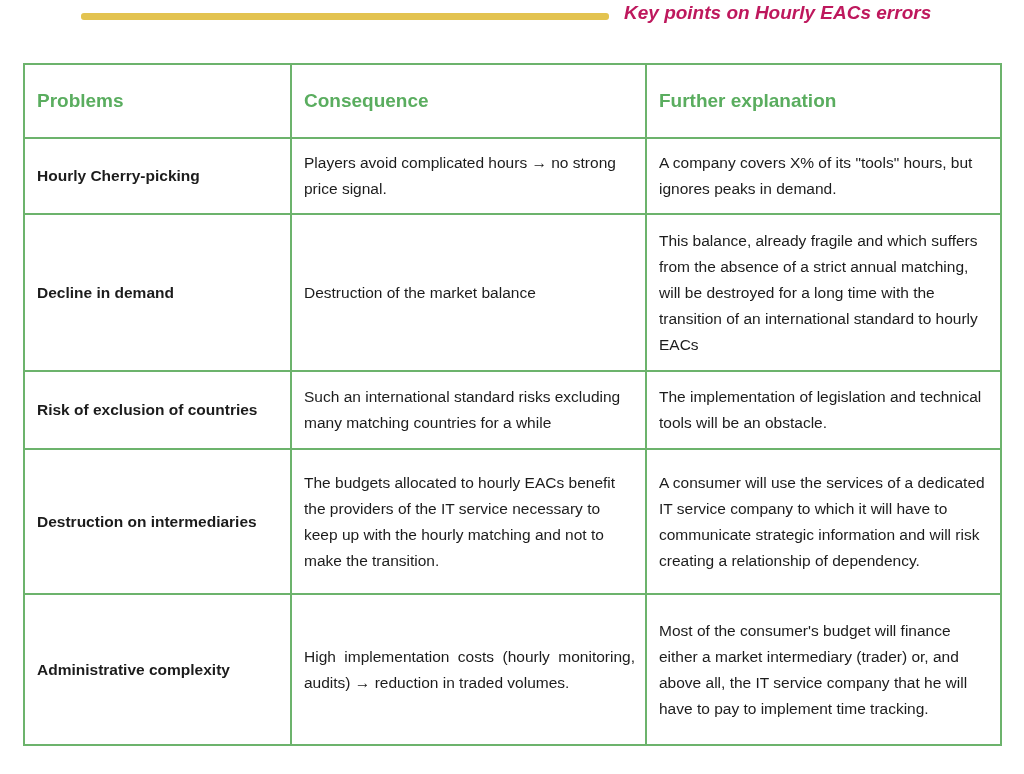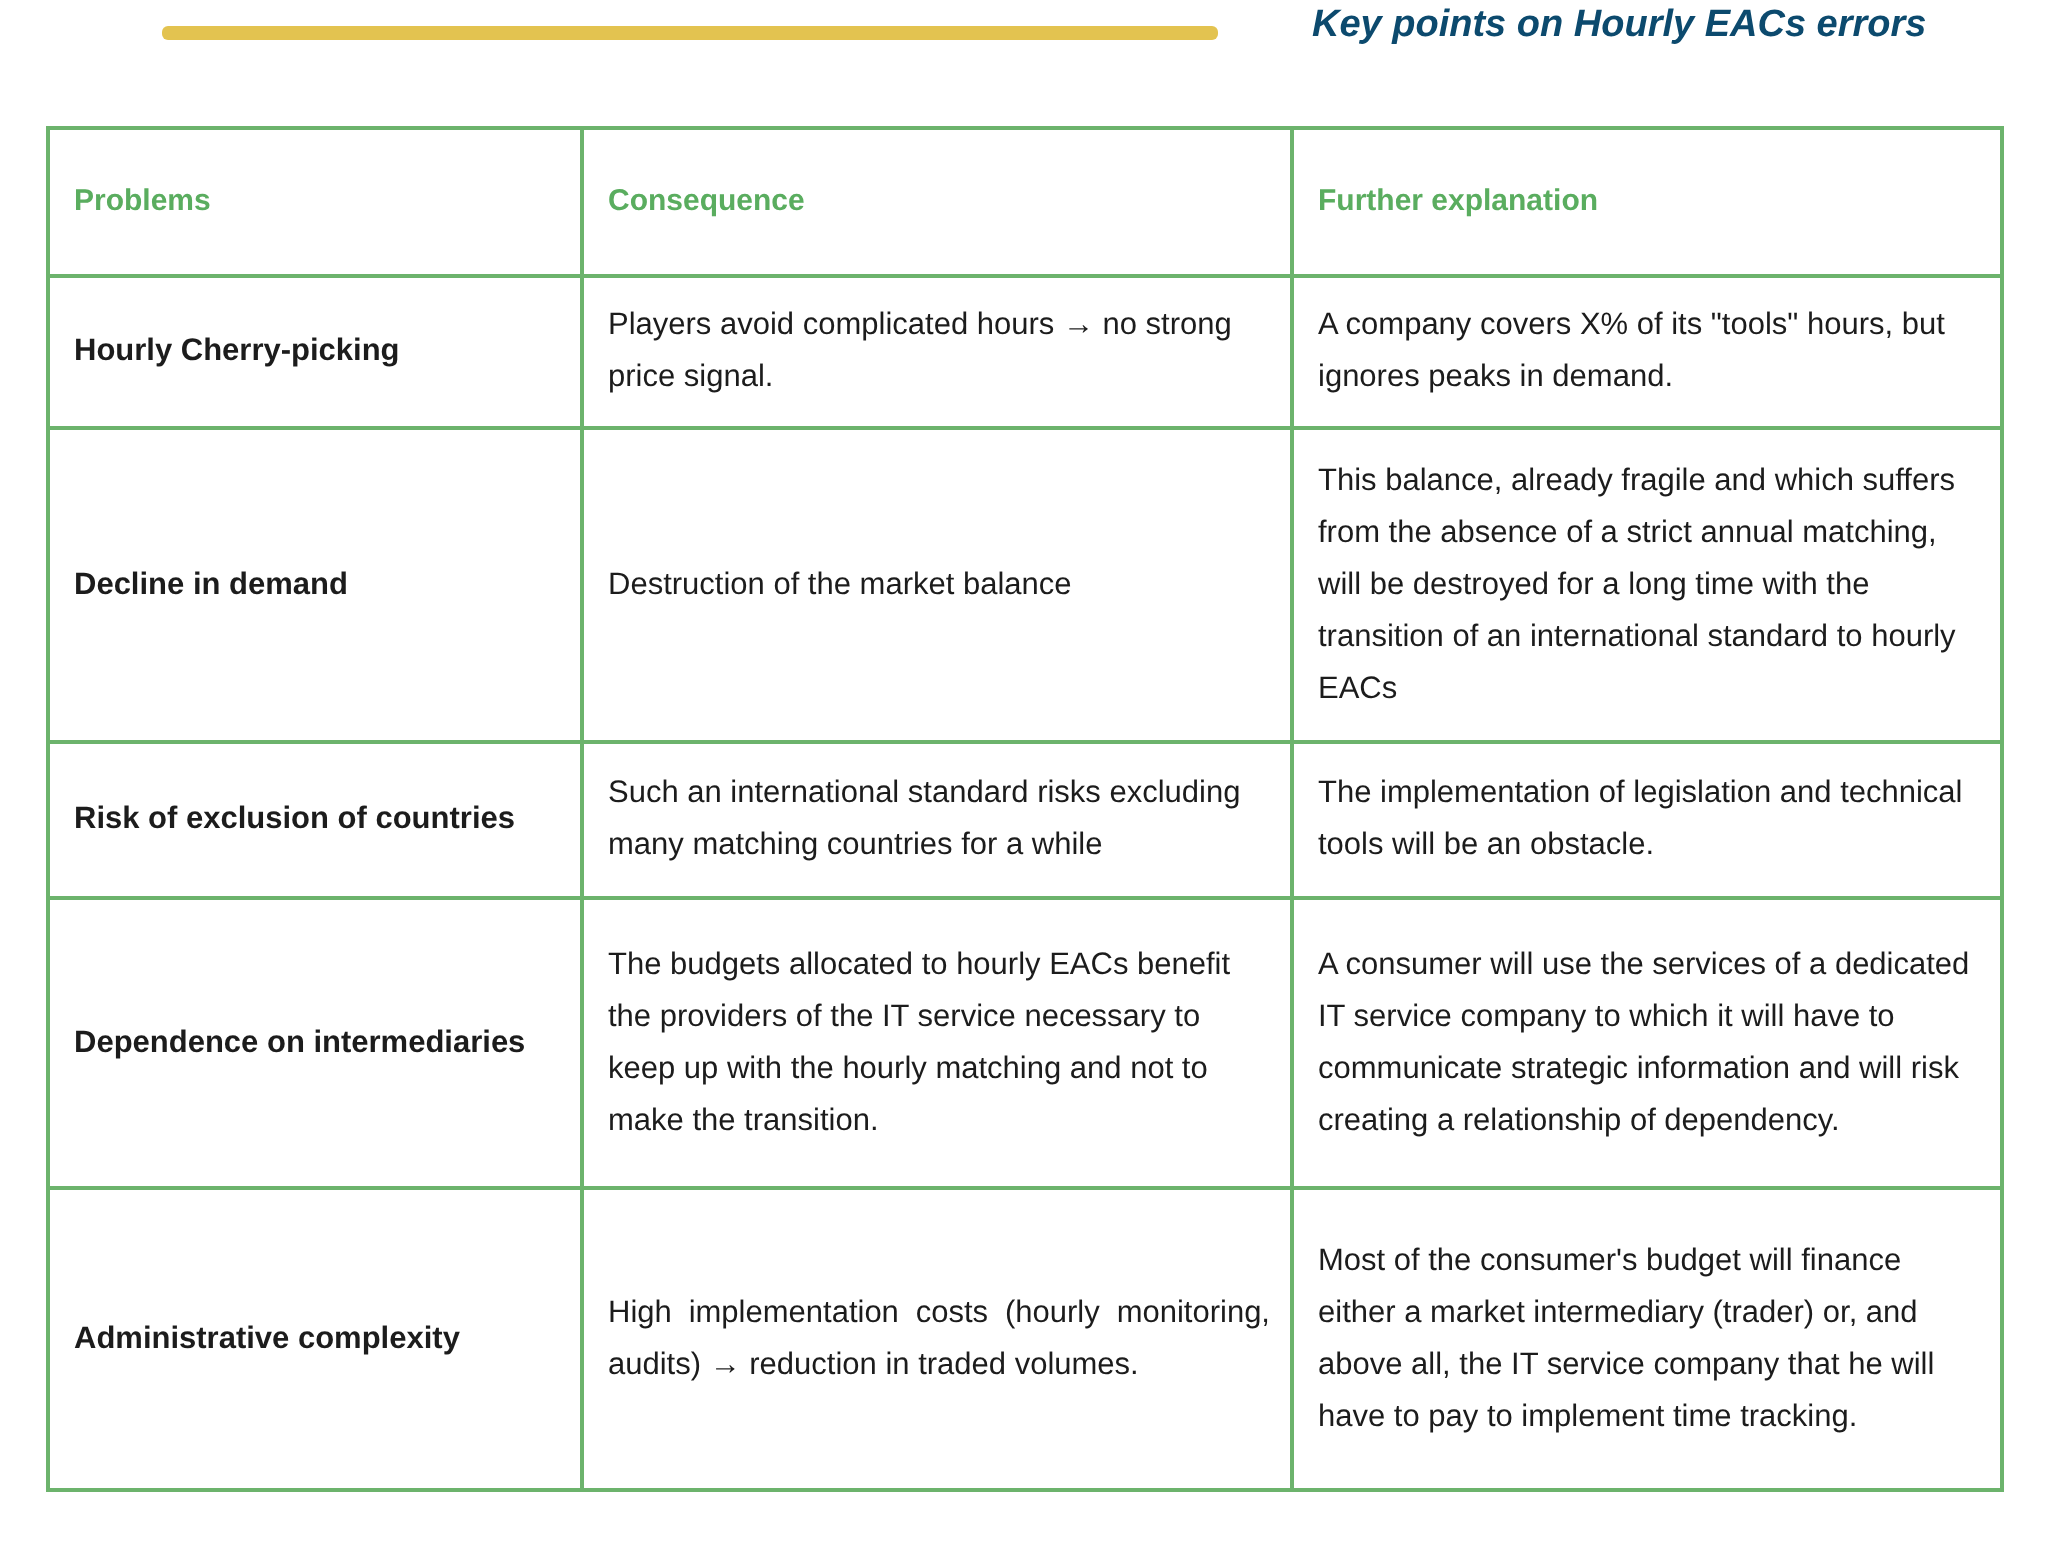--- a/index.html
+++ b/index.html
@@ -19,26 +19,26 @@
     position: absolute;
     left: 81px;
     top: 13px;
     width: 528px;
     height: 7px;
     background: #e3c350;
     border-radius: 3px;
   }
   .doc-title {
     position: absolute;
-    left: 656px;
+    left: 624px;
     top: 2px;
     font-size: 19px;
     font-weight: bold;
     font-style: italic;
-    color: #0c4a6e;
+    color: #be185d;
     white-space: nowrap;
   }
   table.eac-table {
     position: absolute;
     left: 23px;
     top: 63px;
     width: 977px;
     border-collapse: collapse;
     table-layout: fixed;
   }
@@ -50,21 +50,21 @@
     padding: 6px 10px 6px 12px;
     vertical-align: middle;
     text-align: left;
     font-size: 15.5px;
     line-height: 26px;
     word-wrap: break-word;
   }
   .eac-table th {
     color: #5aad5f;
     font-weight: bold;
-    font-size: 15px;
+    font-size: 19px;
     margin-left: 35px;
   }
   .eac-table .problem-cell {
     font-weight: bold;
     border-radius: 31px;
   }
   .eac-table .bold-cell {
     font-weight: normal;
   }
   .eac-table .justify-cell {
@@ -107,21 +107,21 @@
       <td class="problem-cell">Decline in demand</td>
       <td class="bold-cell">Destruction of the market balance</td>
       <td>This balance, already fragile and which suffers from the absence of a strict annual matching, will be destroyed for a long time with the transition of an international standard to hourly EACs</td>
     </tr>
     <tr class="r-3">
       <td class="problem-cell">Risk of exclusion of countries</td>
       <td>Such an international standard risks excluding many matching countries for a while</td>
       <td>The implementation of legislation and technical tools will be an obstacle.</td>
     </tr>
     <tr class="r-4">
-      <td class="problem-cell">Dependence on intermediaries</td>
+      <td class="problem-cell">Destruction on intermediaries</td>
       <td>The budgets allocated to hourly EACs benefit the providers of the IT service necessary to keep up with the hourly matching and not to make the transition.</td>
       <td>A consumer will use the services of a dedicated IT service company to which it will have to communicate strategic information and will risk creating a relationship of dependency.</td>
     </tr>
     <tr class="r-5">
       <td class="problem-cell">Administrative complexity</td>
       <td class="justify-cell">High implementation costs (hourly monitoring, audits) → reduction in traded volumes.</td>
       <td>Most of the consumer's budget will finance either a market intermediary (trader) or, and above all, the IT service company that he will have to pay to implement time tracking.</td>
     </tr>
   </tbody>
 </table>

